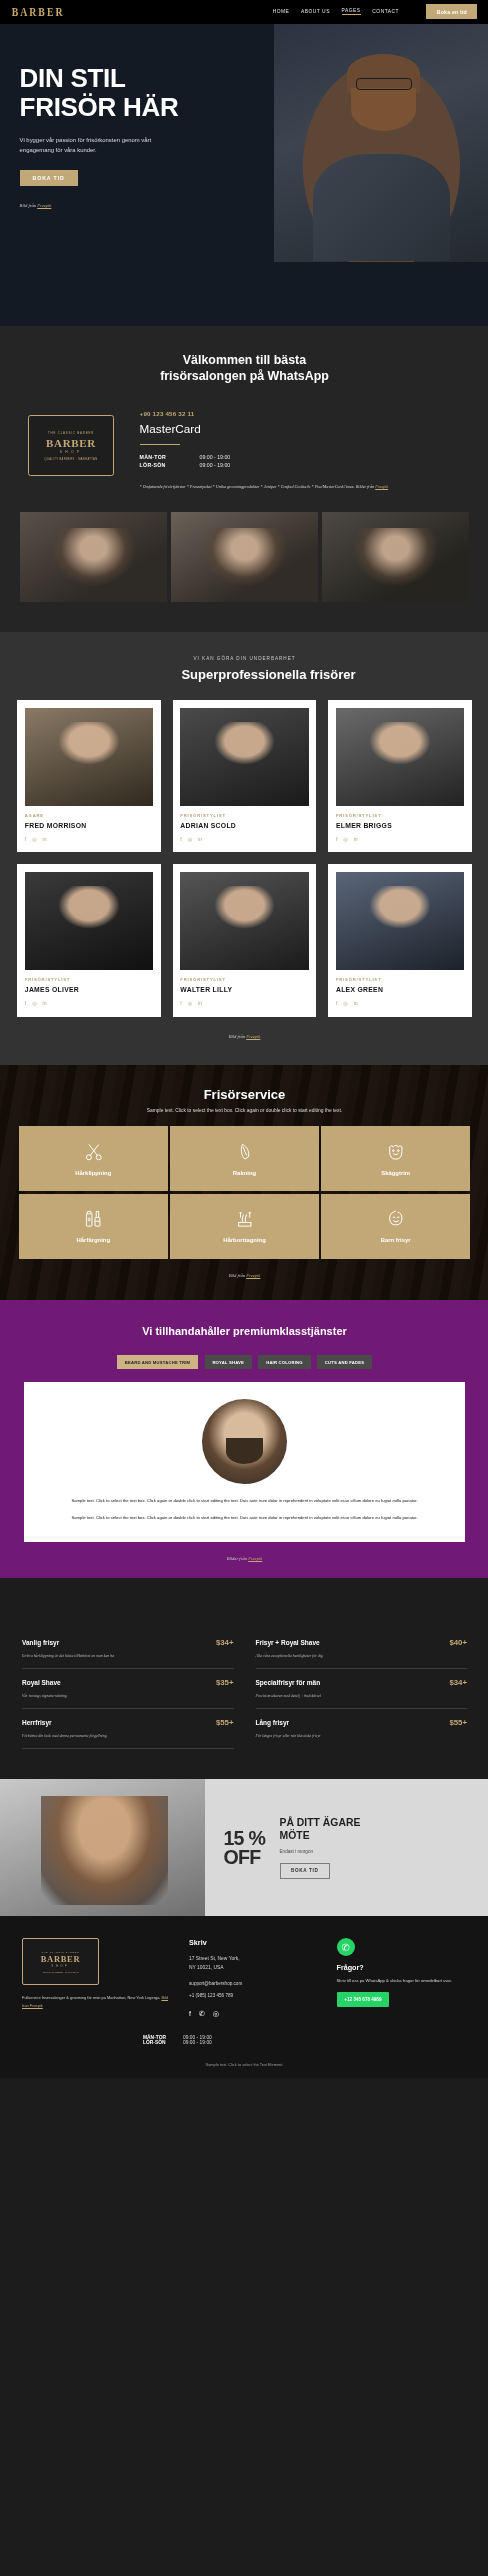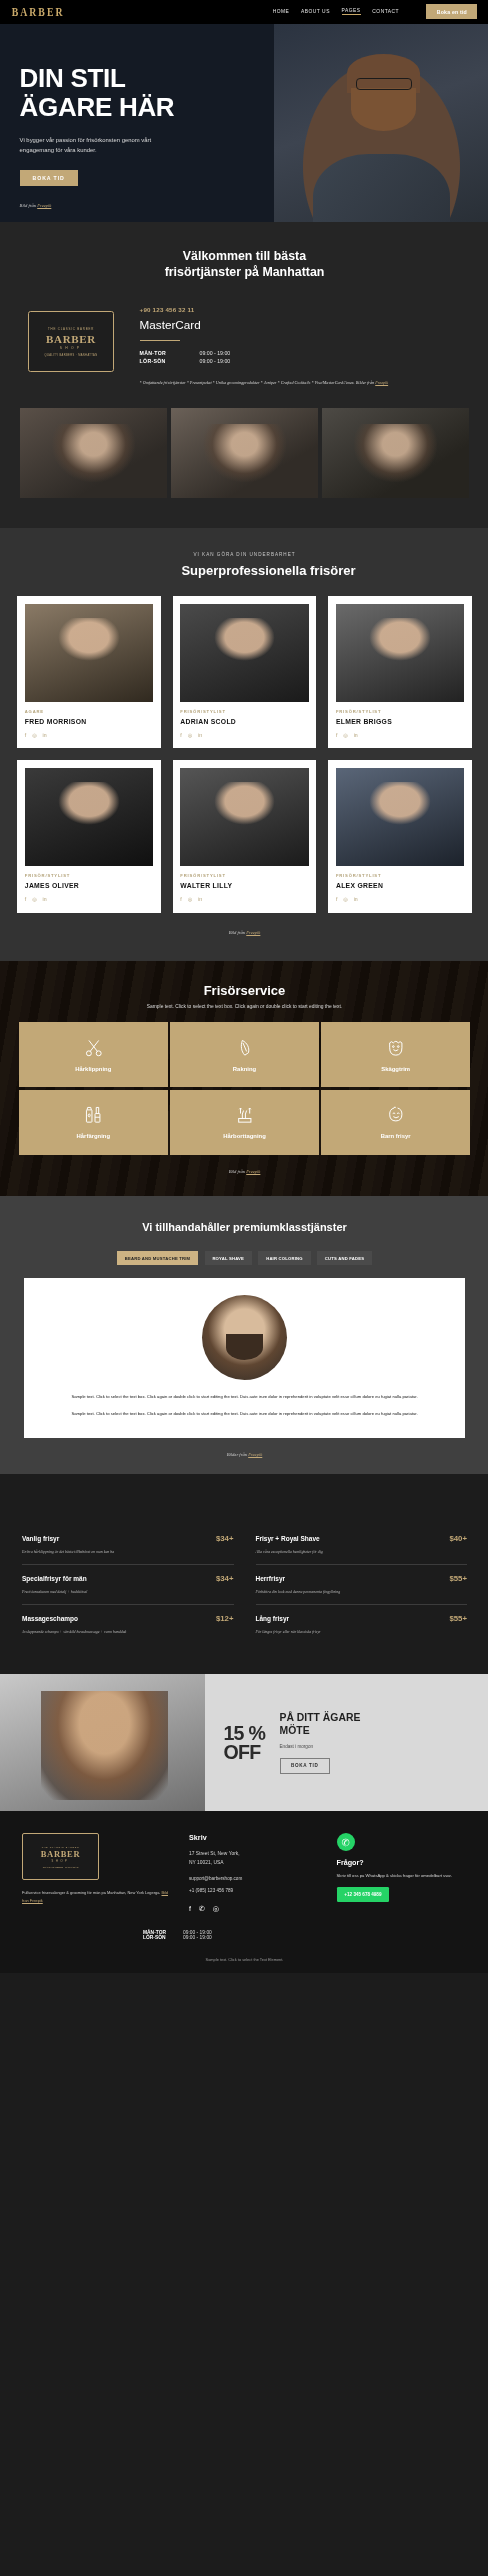--- a/index.html
+++ b/index.html
@@ -11,21 +11,21 @@
   .logo { font-family:"Liberation Serif", serif; color:#c9a96a; font-size:9.8px; letter-spacing:2px;
           font-weight:700; transform:scaleY(1.25); }
   .nav { margin-left:auto; display:flex; align-items:center; gap:11.7px; }
   .nav a { color:#e8e8e8; font-size:4.9px; letter-spacing:0.5px; text-decoration:none; }
   .nav a.active { border-bottom:1.3px solid #c9a96a; padding-bottom:1.3px; }
   .btn-gold { background:#c2a877; color:#fff; font-size:5.2px; font-weight:700; padding:4.6px 10.4px;
               letter-spacing:0.2px; border:none; cursor:pointer; }
   .topbar .btn-gold { margin-left:15.6px; }
 
   
-  .hero { position:relative; height:198px; background:#141a24; overflow:hidden; }
+  .hero { position:relative; height:302px; background:#141a24; overflow:hidden; }
   .hero-photo { position:absolute; right:0; top:0; width:215px; height:238px;
       background:
         radial-gradient(circle at 52% 24%, #d7b79a 0 25px, transparent 25.4px),
         radial-gradient(ellipse at 50% 60%, #5e4636 0 78px, transparent 79px),
         linear-gradient(160deg,#2b3340 0%, #3d4450 40%, #23292f 100%);
   }
   .hero-photo .shirt { position:absolute; left:18%; top:55%; width:64%; height:45%;
       background:linear-gradient(135deg,#3c4550,#2a3038); border-radius:40% 40% 0 0; }
   .hero-photo .hair { position:absolute; left:34%; top:13%; width:34%; height:16%;
       background:#6b4a33; border-radius:50% 50% 0 0; }
@@ -103,21 +103,21 @@
   .services .sub { text-align:center; color:#ddd; font-size:4.9px; margin-top:6.5px; position:relative; z-index:2;}
   .svc-grid { display:grid; grid-template-columns:repeat(3,1fr); gap:2.6px; padding:13px 17px 0;
               position:relative; z-index:2; }
   .svc { background:#c2a877; height:65px; display:flex; flex-direction:column; align-items:center;
          justify-content:center; gap:8.5px; cursor:pointer; }
   .svc svg { width:19.6px; height:19.6px; stroke:#fff; fill:none; stroke-width:1.6; }
   .svc span { color:#fff; font-size:5.9px; font-weight:700; }
   .services .credit { text-align:center; position:relative; z-index:2; margin-top:14.3px; }
 
   
-  .premium { background:#404040; padding:25px 4px 17px; }
+  .premium { background:#701a75; padding:25px 4px 17px; }
   .premium h2 { text-align:center; color:#fff; font-size:11px; font-weight:700; }
   .tabs { display:flex; justify-content:center; gap:6.5px; margin-top:18px; }
   .tab { background:#4a4a4a; color:#fff; font-size:4.2px; font-weight:700; padding:4.6px 7.8px;
          letter-spacing:0.2px; cursor:pointer; border:none; }
   .tab.active { background:#cdb383; color:#222; }
   .panel { background:#fff; margin:13px 19.6px 0; padding:17px 17px 19.6px; }
   .p-photo { width:85px; height:85px; border-radius:50%; margin:0 auto;
       background:radial-gradient(circle at 50% 40%, #d8bb9c 0 30%, #5f4632 55%, #2e2a26 100%); position:relative; }
   .p-photo .b { position:absolute; left:28%; top:46%; width:44%; height:30%;
       background:#3b2c20; border-radius:0 0 50% 50%; }
@@ -194,34 +194,34 @@
 <div class="hero">
   <div class="hero-photo">
     <div class="shirt"></div>
       <div class="hair"></div>
       <div class="beard"></div>
       <div class="glass"></div>
   </div>
   <div class="hero-inner">
     <h1>
       <span>DIN STIL</span><br>
-      <span>ÄGARE HÄR</span>
+      <span>FRISÖR HÄR</span>
     </h1>
     <p class="sub">Vi bygger vår passion för frisörkonsten genom vårt engagemang för våra kunder.</p>
     <button class="btn-gold">BOKA TID</button>
     <div class="credit">
       <span>Bild från </span><a href="#">Freepik</a>
     </div>
   </div>
 </div>
 
 <div class="welcome">
   <h2>
     <span>Välkommen till bästa</span><br>
-    <span>frisörtjänster på Manhattan</span>
+    <span>frisörsalongen på WhatsApp</span>
   </h2>
   <div class="wel-grid">
     <div class="badge">
       <div class="badge-inner">
         <div class="b-top">THE CLASSIC BARBER</div>
         <div class="b-main">BARBER</div>
         <div class="b-shop">SHOP</div>
         <div class="b-bot">QUALITY BARBERS · MANHATTAN</div>
       </div>
     </div>
@@ -434,43 +434,43 @@
       <div class="p-desc">En bra hårklippning är det bästa tillbehöret en man kan ha</div>
     </div>
     <div class="p-item">
       <div class="p-head">
           <span class="p-name">Frisyr + Royal Shave</span>
       <span class="p-cost">$40+</span>
         </div>
       <div class="p-desc">Alla våra exceptionella hemligheter för dig</div>
     </div>
 
+    <div class="p-item">
+      <div class="p-head">
+          <span class="p-name">Royal Shave</span>
+      <span class="p-cost">$35+</span>
+        </div>
+      <div class="p-desc">Vår trestegs signaturrakning</div>
+    </div>
 
     <div class="p-item">
       <div class="p-head">
           <span class="p-name">Specialfrisyr för män</span>
       <span class="p-cost">$34+</span>
         </div>
       <div class="p-desc">Precisionsakuren med detalj + hudskötsel</div>
     </div>
     <div class="p-item">
       <div class="p-head">
           <span class="p-name">Herrfrisyr</span>
       <span class="p-cost">$55+</span>
         </div>
       <div class="p-desc">Förbättra din look med denna permanenta förgyllning</div>
     </div>
 
-    <div class="p-item" style="border-bottom:none;">
-      <div class="p-head">
-          <span class="p-name">Massageschampo</span>
-      <span class="p-cost">$12+</span>
-        </div>
-      <div class="p-desc">Avslappnande schampo + särskild huvudmassage + varm handduk</div>
-    </div>
     <div class="p-item" style="border-bottom:none;">
       <div class="p-head">
           <span class="p-name">Lång frisyr</span>
       <span class="p-cost">$55+</span>
         </div>
       <div class="p-desc">För längre frisyr eller när klassiska frisyr</div>
     </div>
 
   </div>
 </div>

